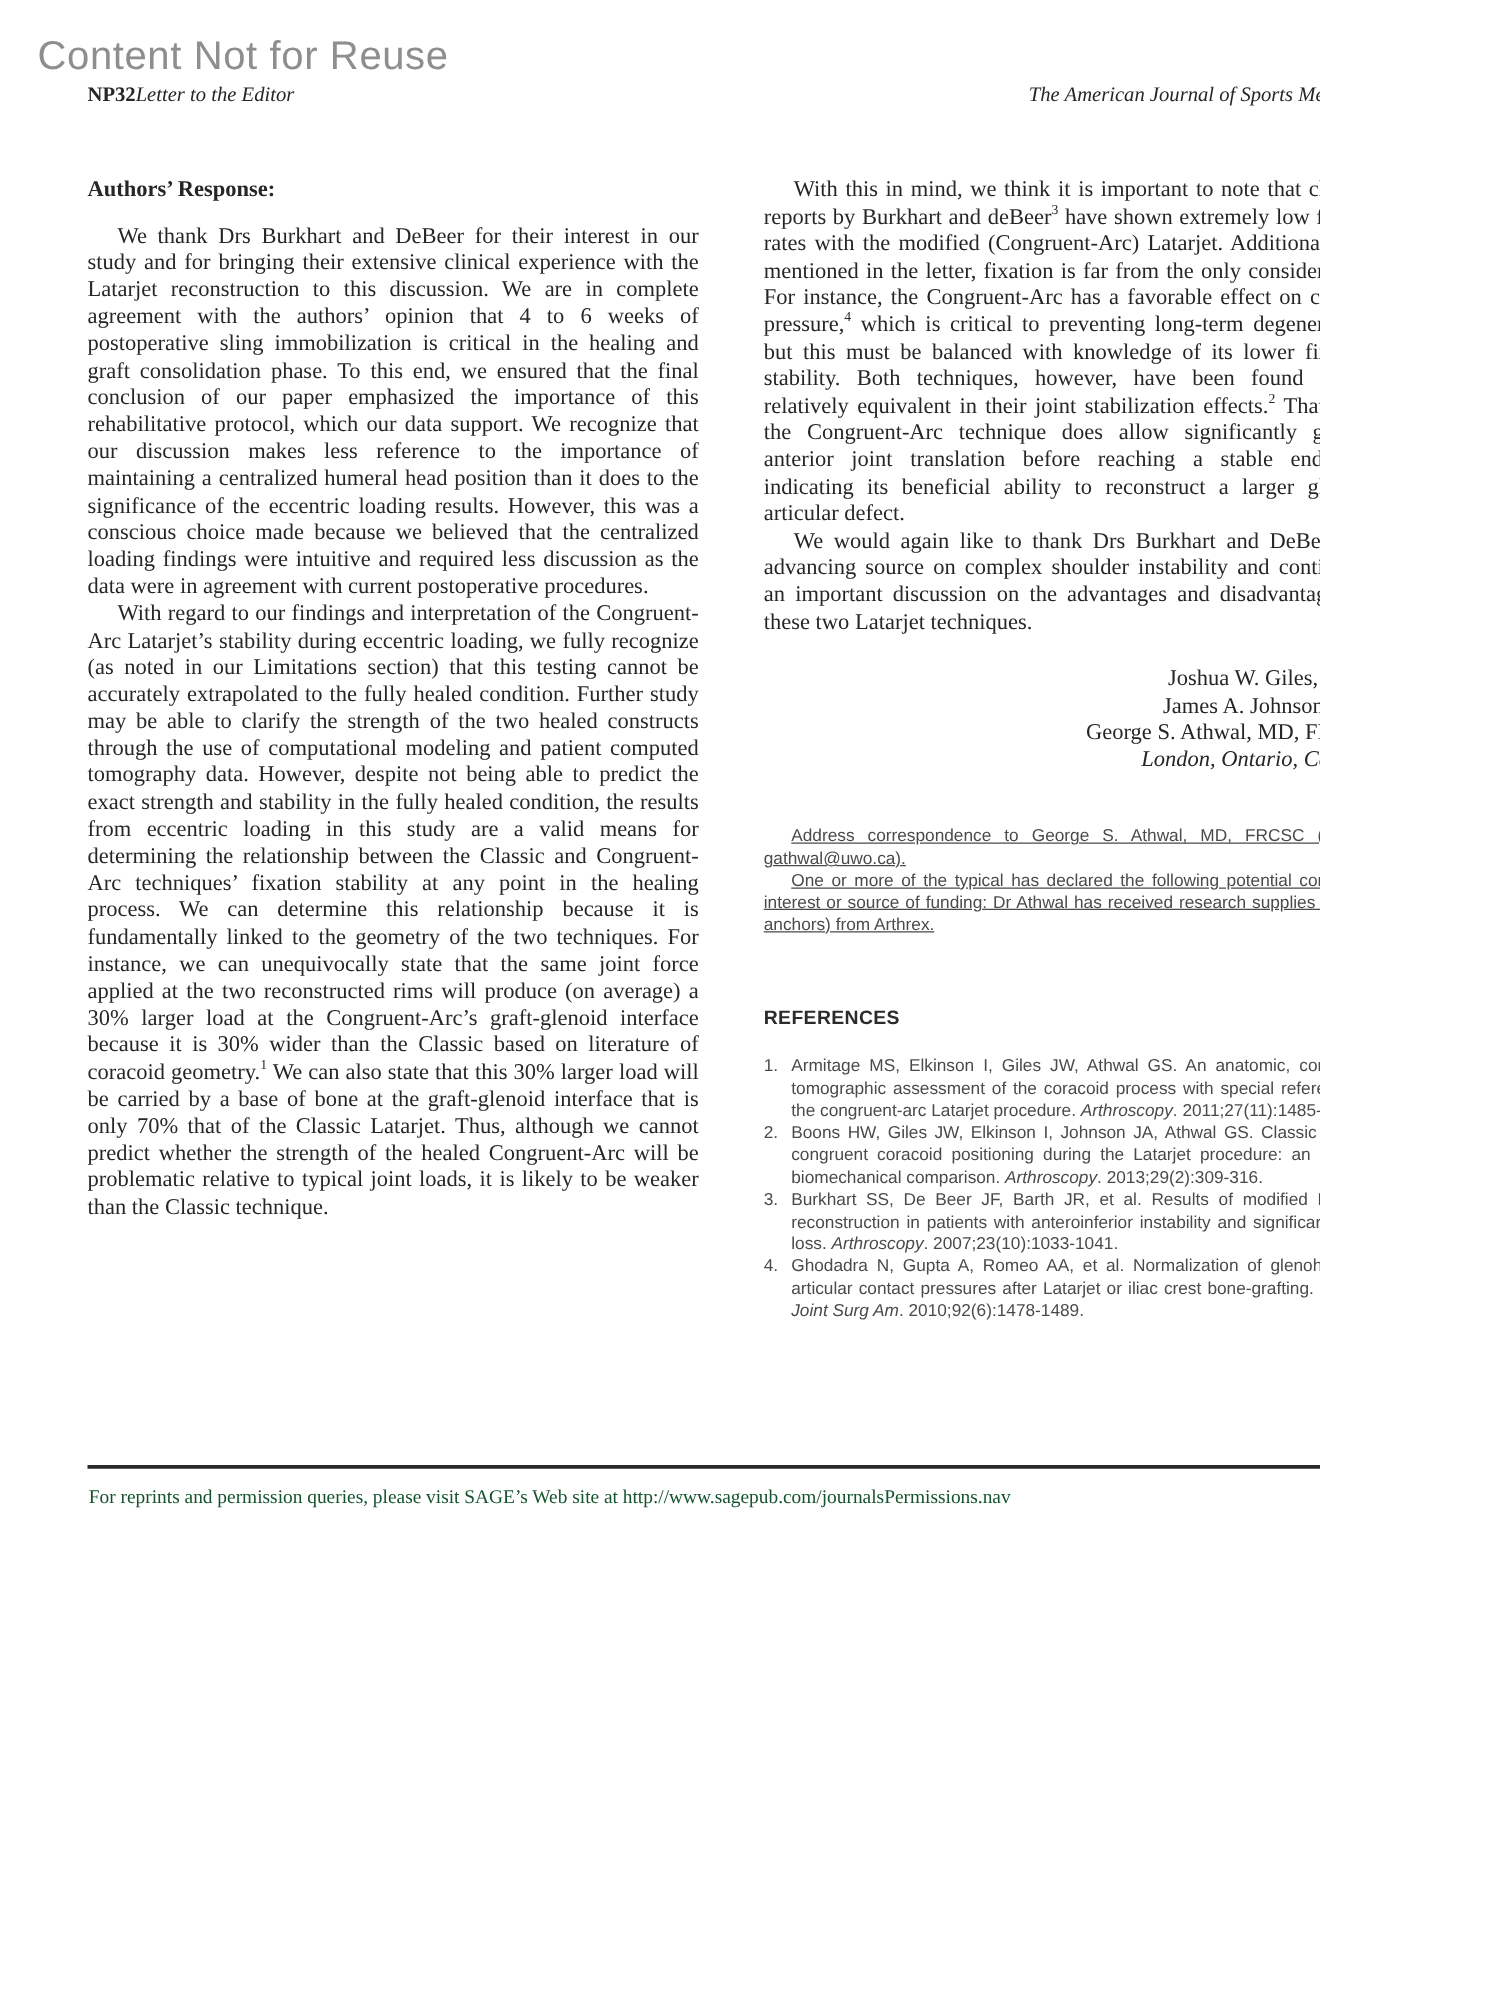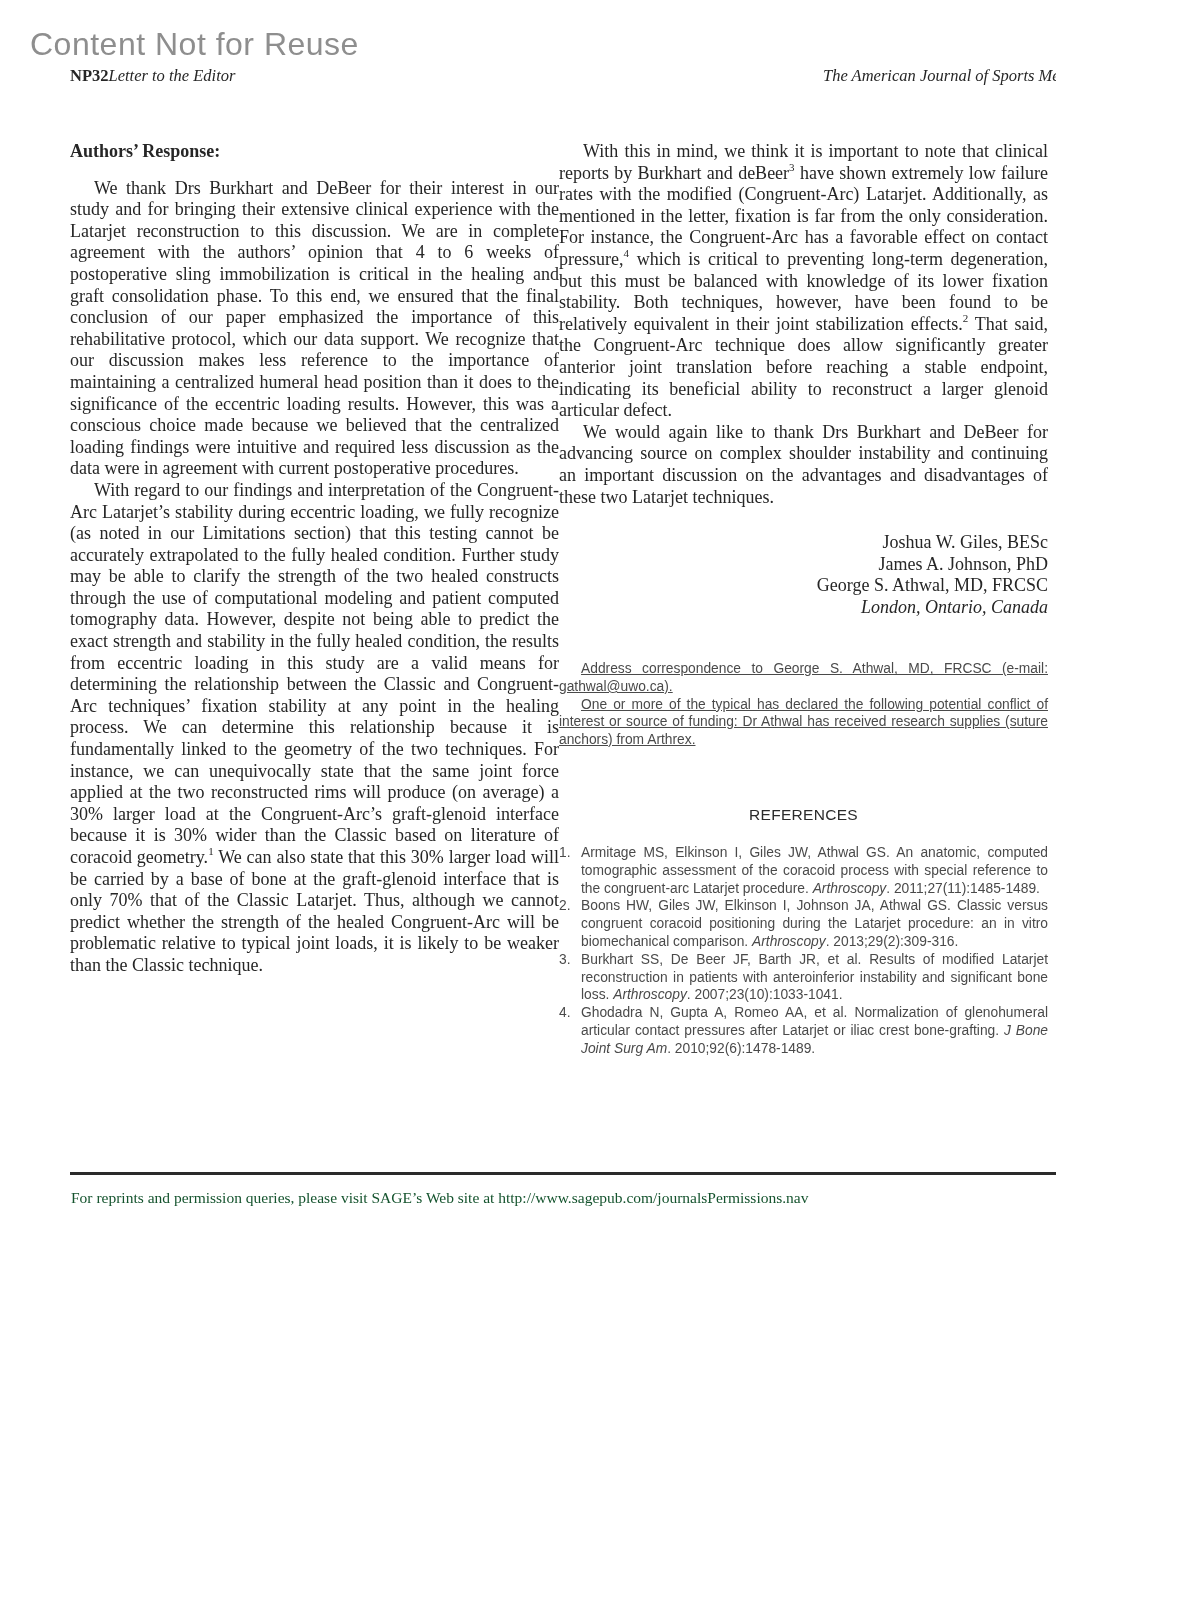--- a/index.html
+++ b/index.html
@@ -36,20 +36,21 @@
   .issue-number { font-weight: bold; }
   .article-type { font-style: italic; }
   .journal-title { font-style: italic; }
 
   .columns {
     position: absolute;
     left: 70px;
     top: 141px;
     width: 1030px;
     display: flex;
+    gap: 52px;
   }
   .col {
     width: 489px;
     flex: none;
     font-size: 18px;
     line-height: 21.6px;
     text-align: justify;
   }
   .section-heading {
     font-weight: bold;
@@ -78,26 +79,26 @@
     font-size: 13.8px;
     line-height: 17.6px;
     color: #4a4a4a;
     text-align: justify;
   }
   .correspondence p { text-indent: 22px; text-decoration: underline; }
 
   .references { margin-top: 56px; }
   .references-heading {
     font-family: "Liberation Sans", sans-serif;
-    font-weight: normal;
+    font-weight: bold;
     font-size: 15.5px;
     letter-spacing: 0.3px;
     color: #2b2b2b;
     margin-bottom: 18px;
-    text-align: center;
+    text-align: left;
   }
   .reference {
     display: flex;
     font-family: "Liberation Sans", sans-serif;
     font-size: 13.8px;
     line-height: 17.8px;
     color: #4a4a4a;
     text-align: justify;
   }
   .ref-number { width: 22px; flex: none; }

